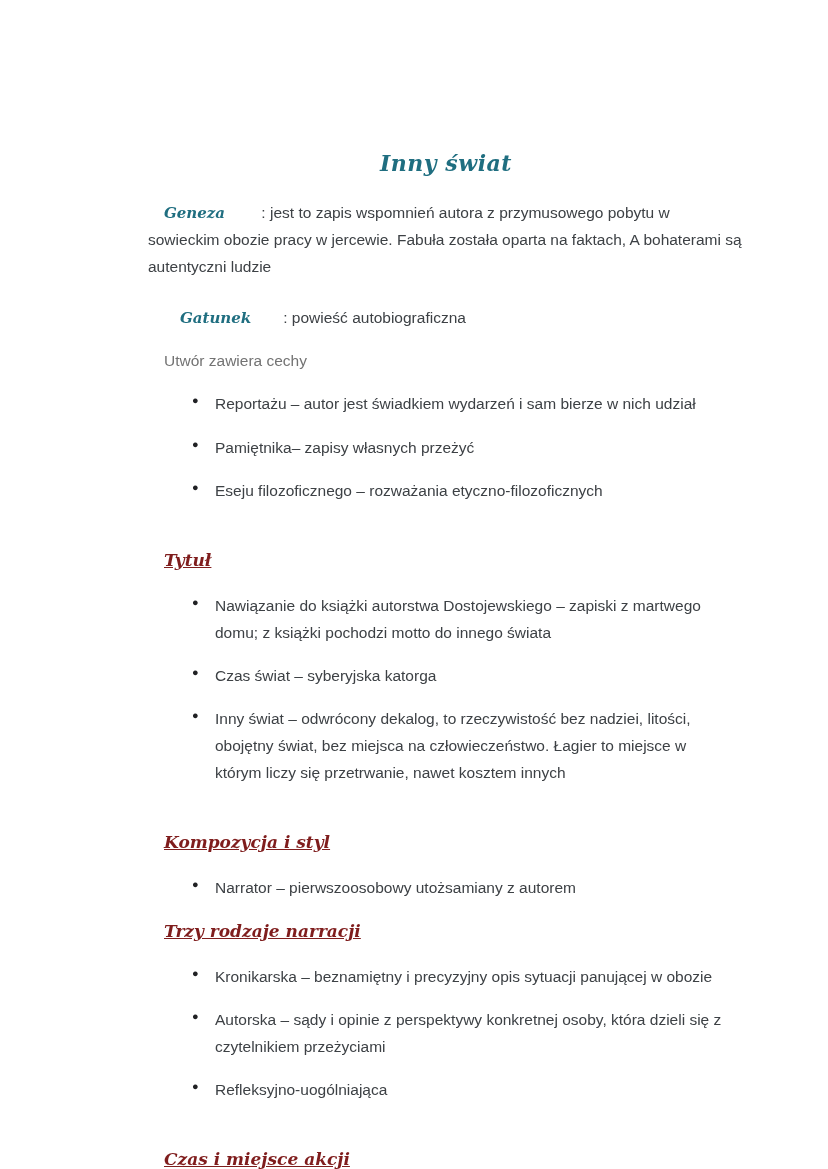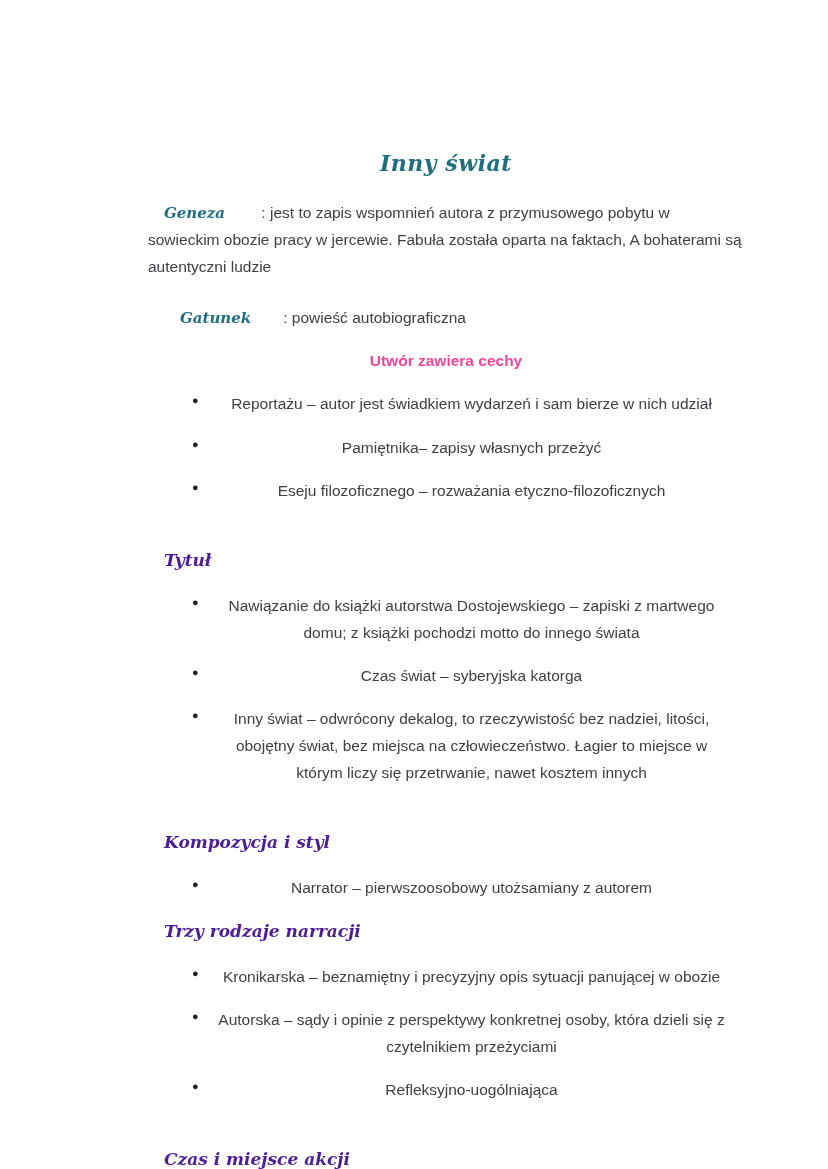--- a/index.html
+++ b/index.html
@@ -31,36 +31,35 @@
     font-style: italic;
     font-weight: bold;
     font-size: 15px;
     color: #1f6e80;
   }
   .section-heading {
     font-family: "DejaVu Serif", serif;
     font-style: italic;
     font-weight: bold;
     font-size: 17px;
-    color: #4c1d95;
+    color: #7f1d1d;
     margin-bottom: 2px;
+    text-decoration: underline;
   }
   .bold-sub {
-    font-weight: bold;
-    color: #ec4899;
-    text-align: center;
+    font-weight: normal;
+    color: #737373;
   }
   .gap-md { margin-top: 24px; }
   .gap-lg { margin-top: 42px; }
   .gap-xs { margin-top: 1px; }
   ul.bullets {
     list-style: none;
     margin: 0;
     padding: 0 0 0 28px;
-    text-align: center;
   }
   ul.bullets li {
     position: relative;
     padding-left: 23px;
   }
   ul.bullets li::before {
     content: "●";
     position: absolute;
     left: 0;
     top: 1px;

